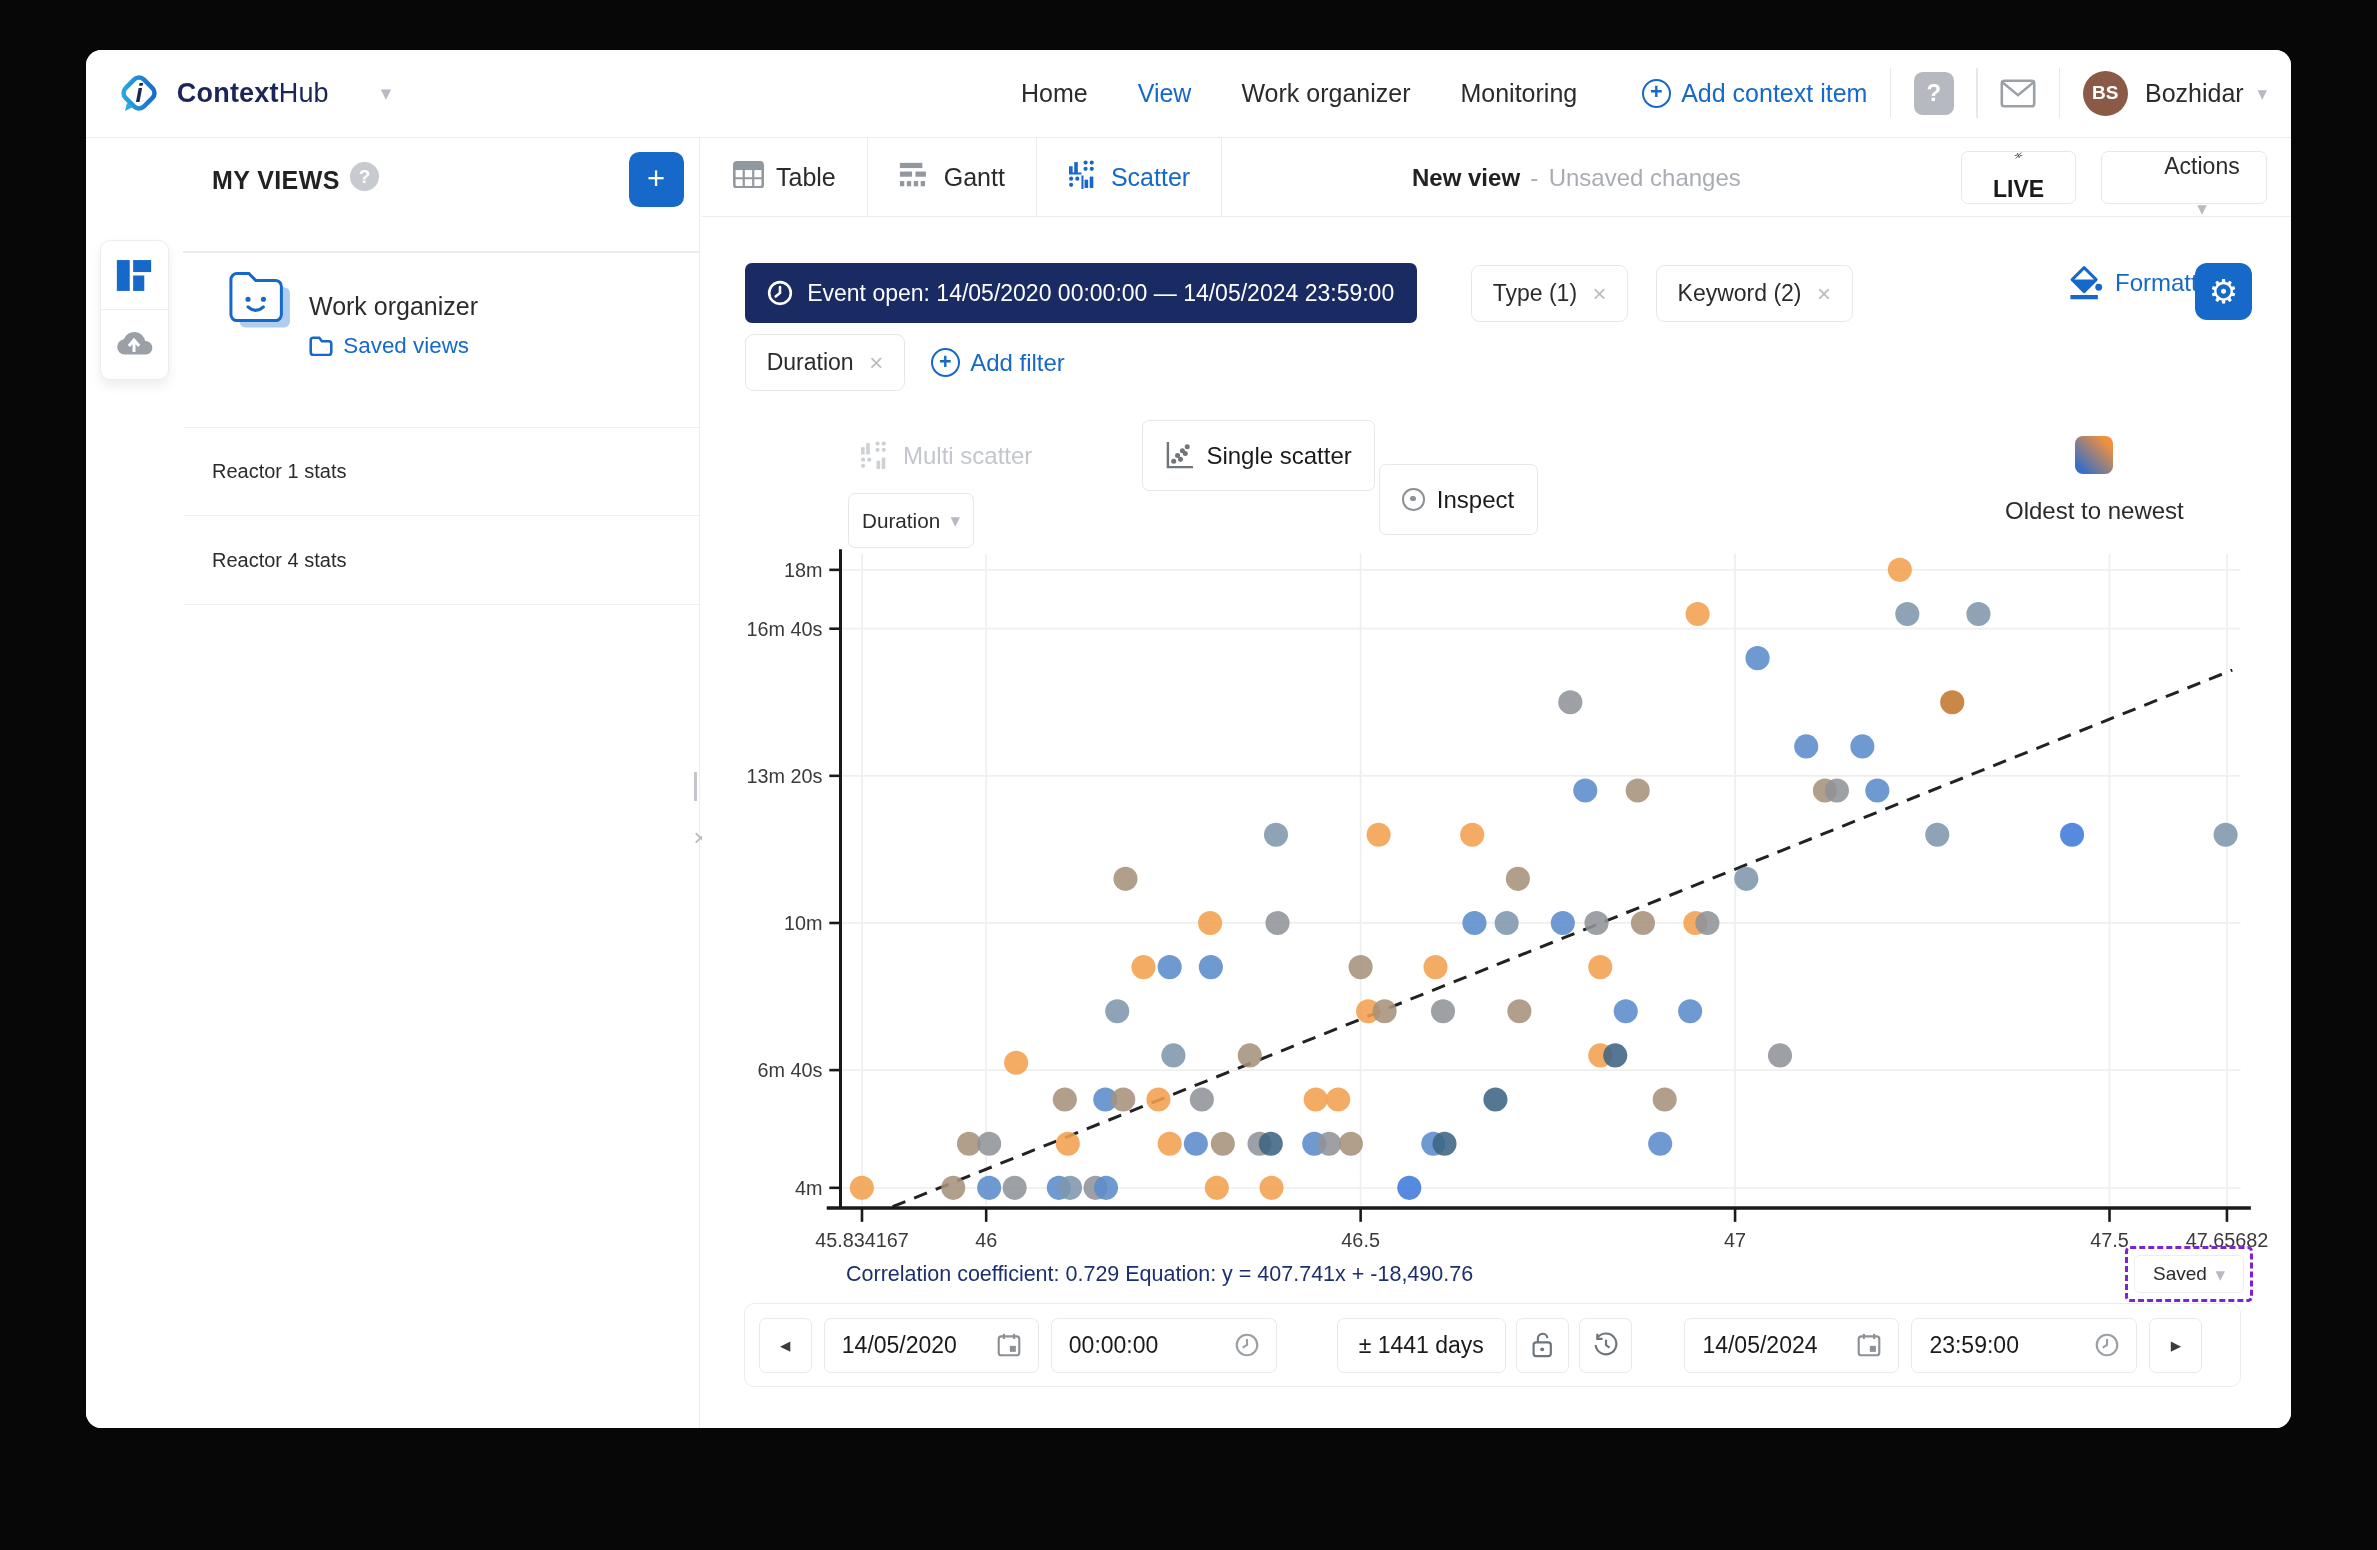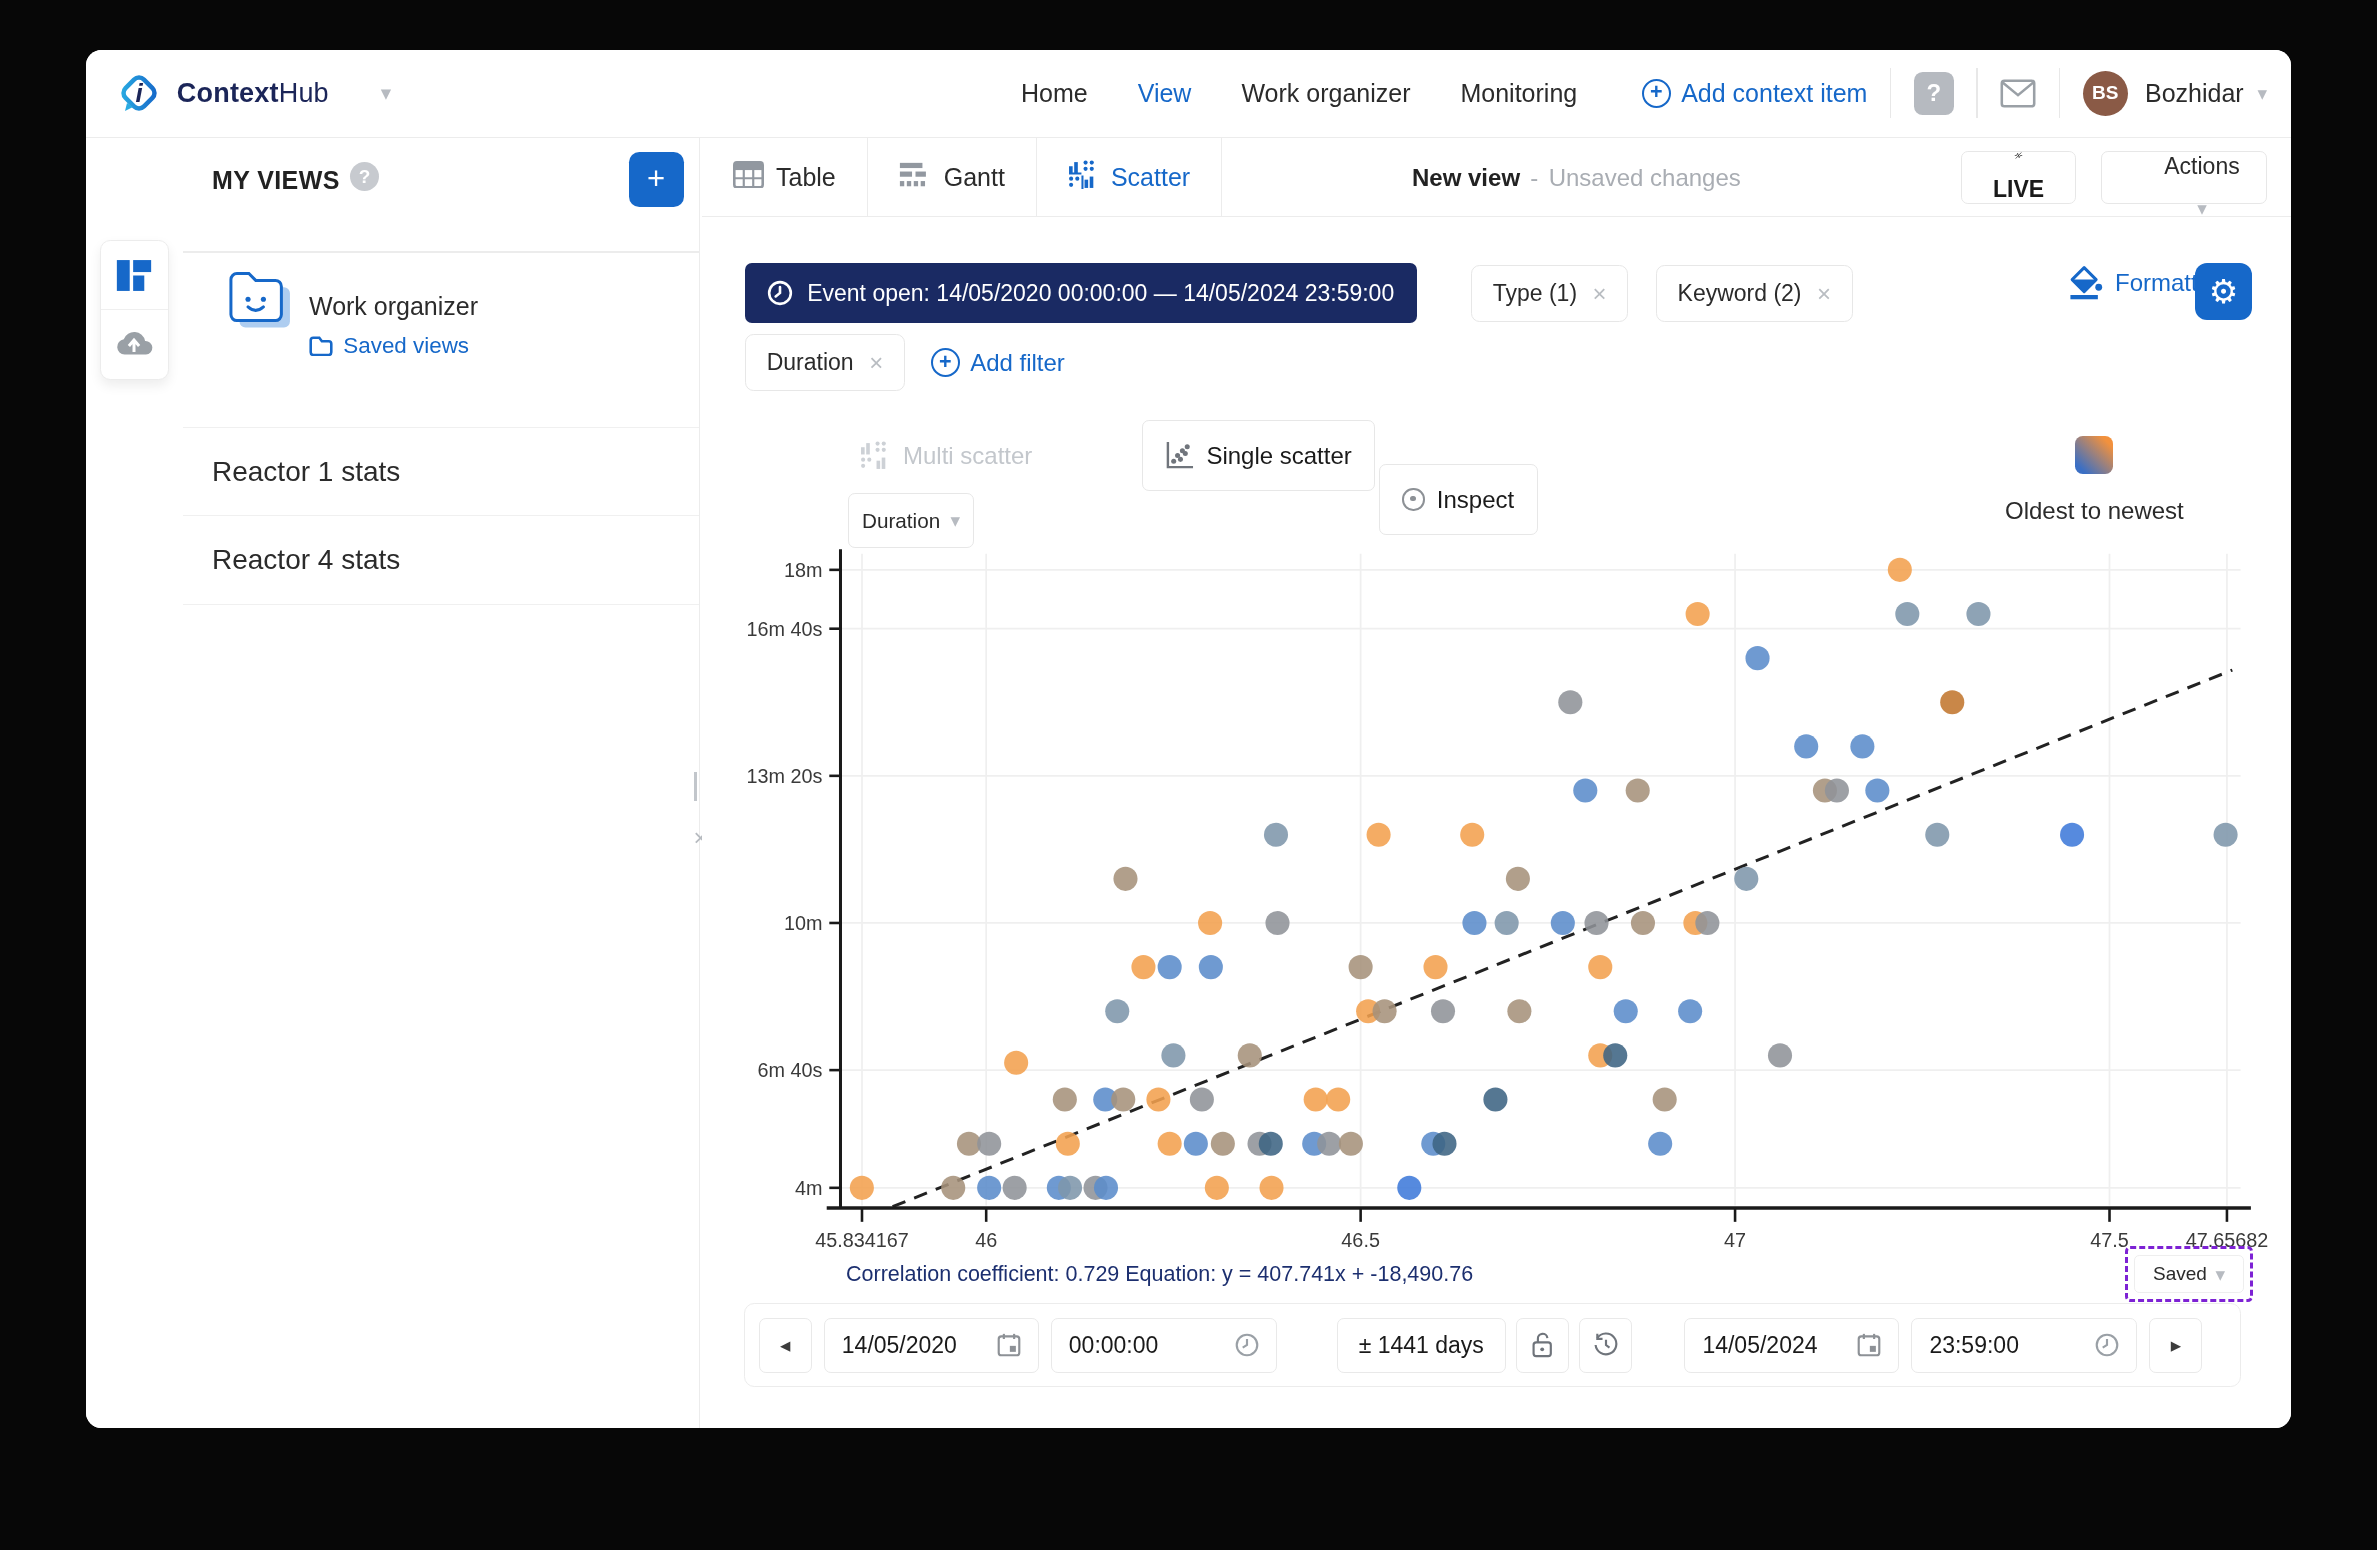--- a/index.html
+++ b/index.html
@@ -35,21 +35,21 @@
   .sb-head { position:absolute; left:0; top:12px; width:100%; height:62px; }
   .sb-title { position:absolute; left:29px; top:15.5px; font-size:25px; font-weight:800; color:#222; letter-spacing:0.4px; }
   .sb-q { position:absolute; left:167px; top:12px; width:29px; height:29px; border-radius:50%; background:#c7cacf; color:#fff; font-size:19px; font-weight:700; display:flex; align-items:center; justify-content:center; }
   .sb-add { position:absolute; right:15.5px; top:1.7px; width:55px; height:55px; background:#1668c9; border-radius:10.3px; color:#fff; font-size:31px; display:flex; align-items:center; justify-content:center; cursor:pointer; }
   .sb-div { position:absolute; left:0; top:113px; width:100%; height:1.7px; background:#ececec; }
   .workcard { position:absolute; left:0; top:121px; width:100%; height:168px; }
   .wc-icon { position:absolute; left:41px; top:12px; }
   .wc-title { position:absolute; left:126px; top:33px; font-size:25px; color:#2b2b2b; }
   .wc-link { position:absolute; left:126px; top:74px; display:flex; align-items:center; gap:10.3px; color:#1668c9; font-size:22.4px; cursor:pointer; }
   .viewlist { position:absolute; left:0; top:289px; width:100%; }
-  .viewrow { height:89px; border-bottom:1.7px solid #f0f0f0; display:flex; align-items:center; padding-left:29px; font-size:28px; color:#2b2b2b; cursor:pointer; }
+  .viewrow { height:89px; border-bottom:1.7px solid #f0f0f0; display:flex; align-items:center; padding-left:29px; font-size:20px; color:#2b2b2b; cursor:pointer; }
   .viewrow:first-child { border-top:1.7px solid #f0f0f0; }
   .handle-grip { position:absolute; right:-6.9px; top:634px; width:12px; height:29px; border-left:3.4px solid #c2c6cb; border-right:3.4px solid #c2c6cb; cursor:col-resize; }
   .handle-x { position:absolute; right:-8.6px; top:686px; color:#b7bbc0; font-size:24px; cursor:pointer; }
 
   
   .main { position:absolute; left:616px; top:88px; right:0; bottom:0; background:#fff; }
   .tabsrow { position:absolute; left:0; top:0; width:100%; height:79px; border-bottom:1.7px solid #ececec; }
   .tabs { position:absolute; left:0; top:0; height:79px; display:flex; }
   .tab { height:79px; padding:0 31px; display:flex; align-items:center; gap:12px; font-size:25px; color:#2b2b2b; border-right:1.7px solid #ececec; cursor:pointer; }
   .tab.active { color:#1668c9; }

